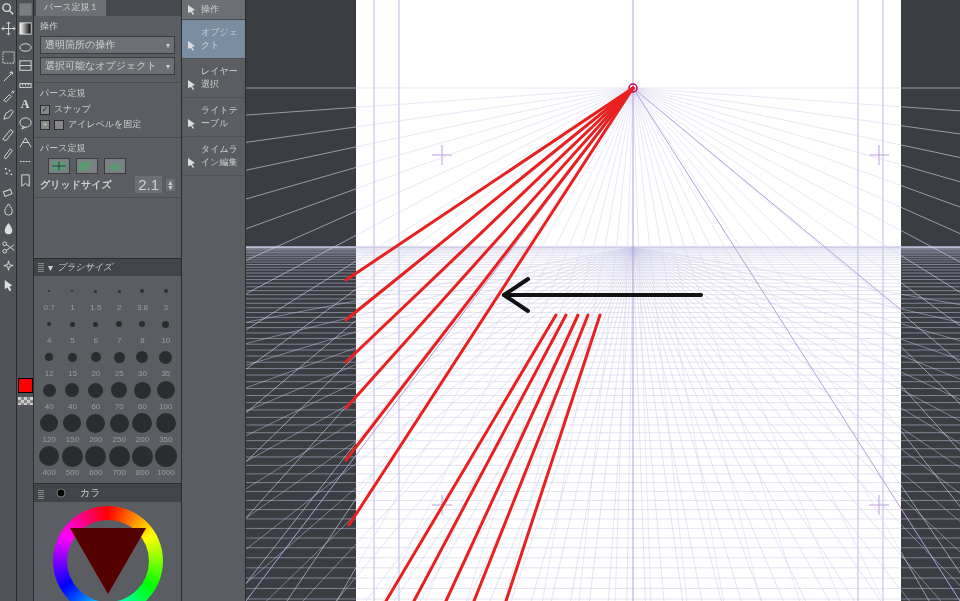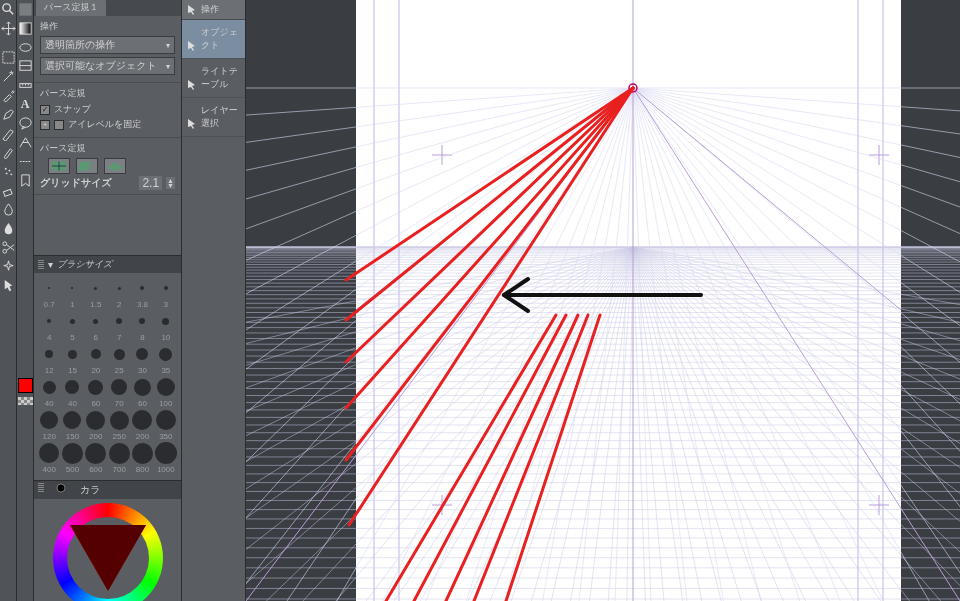--- a/index.html
+++ b/index.html
@@ -86,21 +86,21 @@
   .grid-btns { display:flex; gap:6px; margin:3px 0 2px 8px; }
   .grid-btn {
     width:22px; height:16px; background:#7c7f84;
     border:1px solid #3a3c3f; cursor:pointer;
   }
   .grid-btn svg { width:100%; height:100%; }
   .slider-row {
     display:flex; align-items:center; gap:4px; margin-top:2px;
   }
   .slider-label { font-size:10px; flex:1;font-weight:bold; }
-  .slider-val { font-size:12px; background:#6c6f74; padding:0 3px; }
+  .slider-val { font-size:15px; background:#6c6f74; padding:0 3px; }
 
   
   .brush-hdr {
     background:#414449; padding:2px 4px;
     display:flex; align-items:center; gap:4px;
     border-top:1px solid #2a2c2f;
   }
   .handle { width:6px; height:10px;
     background:repeating-linear-gradient(#888 0 1px,transparent 1px 2px); }
   .brush-hdr .title { font-size:9px;font-style:italic; }
@@ -113,21 +113,21 @@
     gap:1px;
   }
   .bsz .dot {
     background:#2a2c2f; border-radius:50%;
   }
   .bsz .lbl { font-size:8px; color:#9c9ea1; }
 
   
   .color-hdr {
     background:#414449; padding:2px 4px;
-    display:flex; align-items:flex-start; gap:12px;
+    display:flex; align-items:flex-end; gap:12px;
     border-top:1px solid #2a2c2f;
   }
   .wheel-wrap { position:relative; height:120px; overflow:hidden; display:flex; justify-content:center; }
   .hue-ring {
     width:110px; height:110px; border-radius:50%;
     background:conic-gradient(red,yellow,lime,cyan,blue,magenta,red);
     position:relative; margin-top:4px;
   }
   .hue-ring::after {
     content:""; position:absolute; inset:14px;
@@ -649,29 +649,37 @@
             </svg>
           </span>
           <span>オブジェクト</span>
         </div>
         <div class="subtool-item">
           <span class="subtool-icon">
             <svg viewBox="0 0 12 12">
               <path d="M2 1l7 5-3 1 2 3-1 1-2-3-3 1z" fill="#ddd"></path>
             </svg>
           </span>
-          <span>ライトテーブル</span>
+          <span>レイヤー選択</span>
         </div>
         <div class="subtool-item">
           <span class="subtool-icon">
             <svg viewBox="0 0 12 12">
               <path d="M2 1l7 5-3 1 2 3-1 1-2-3-3 1z" fill="#ddd"></path>
             </svg>
           </span>
-          <span>レイヤー選択</span>
+          <span>ライトテーブル</span>
+        </div>
+        <div class="subtool-item">
+          <span class="subtool-icon">
+            <svg viewBox="0 0 12 12">
+              <path d="M2 1l7 5-3 1 2 3-1 1-2-3-3 1z" fill="#ddd"></path>
+            </svg>
+          </span>
+          <span>タイムライン編集</span>
         </div>
       </div>
   </div>
 
   <div class="canvas-area">
     <svg class="canvas-svg" viewBox="0 0 714 601">
 
       <rect class="page-rect" x="110" y="0" width="545" height="601"></rect>
 
       <line class="margin-rule" x1="128" y1="0" x2="128" y2="601"></line>

